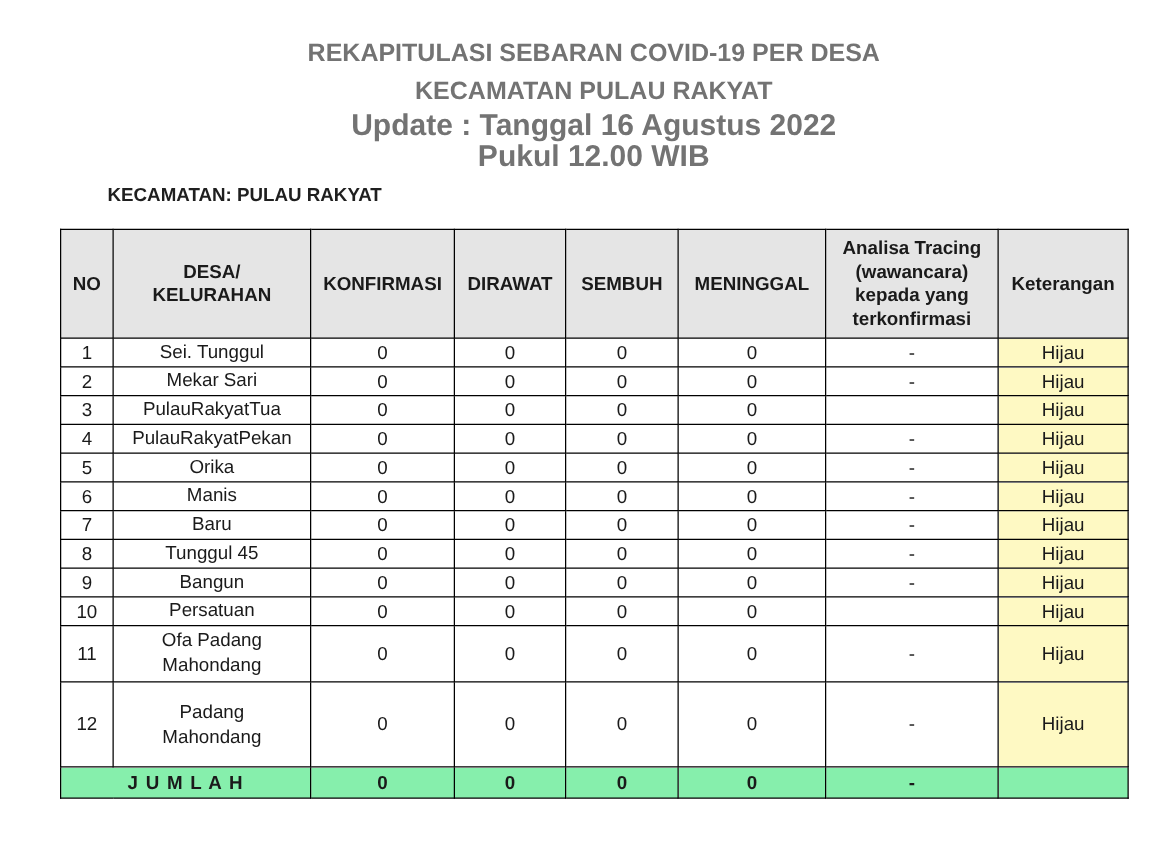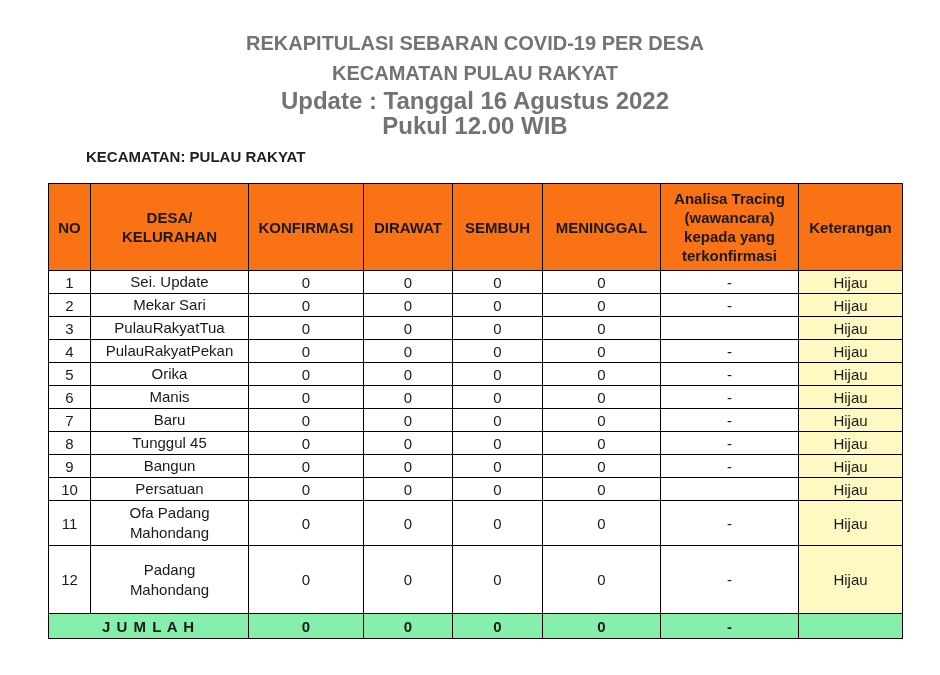--- a/index.html
+++ b/index.html
@@ -45,21 +45,21 @@
   }
   table.covid th, table.covid td {
     border: 1px solid #000000;
     text-align: center;
     vertical-align: middle;
     padding: 0 4px;
     overflow: hidden;
   }
   thead tr { height: 87px; }
   thead th {
-    background: #f97316;
+    background: #e5e5e5;
     font-weight: bold;
     font-size: 15px;
     line-height: 19px;
     white-space: pre-line;
     border-bottom: 3px solid #000000;
   }
   tbody tr.r { height: 23px; }
   tbody tr.r-tall { height: 45px; }
   tbody tr.r-taller { height: 68px; }
   td.desa {
@@ -116,21 +116,21 @@
         <th>Analisa Tracing
 (wawancara)
 kepada yang
 terkonfirmasi</th>
         <th>Keterangan</th>
       </tr>
     </thead>
     <tbody>
       <tr class="r">
         <td>1</td>
-        <td class="desa">Sei. Update</td>
+        <td class="desa">Sei. Tunggul</td>
         <td>0</td>
         <td>0</td>
         <td>0</td>
         <td>0</td>
         <td>-</td>
         <td class="green">Hijau</td>
       </tr>
       <tr class="r">
         <td>2</td>
         <td class="desa">Mekar Sari</td>

